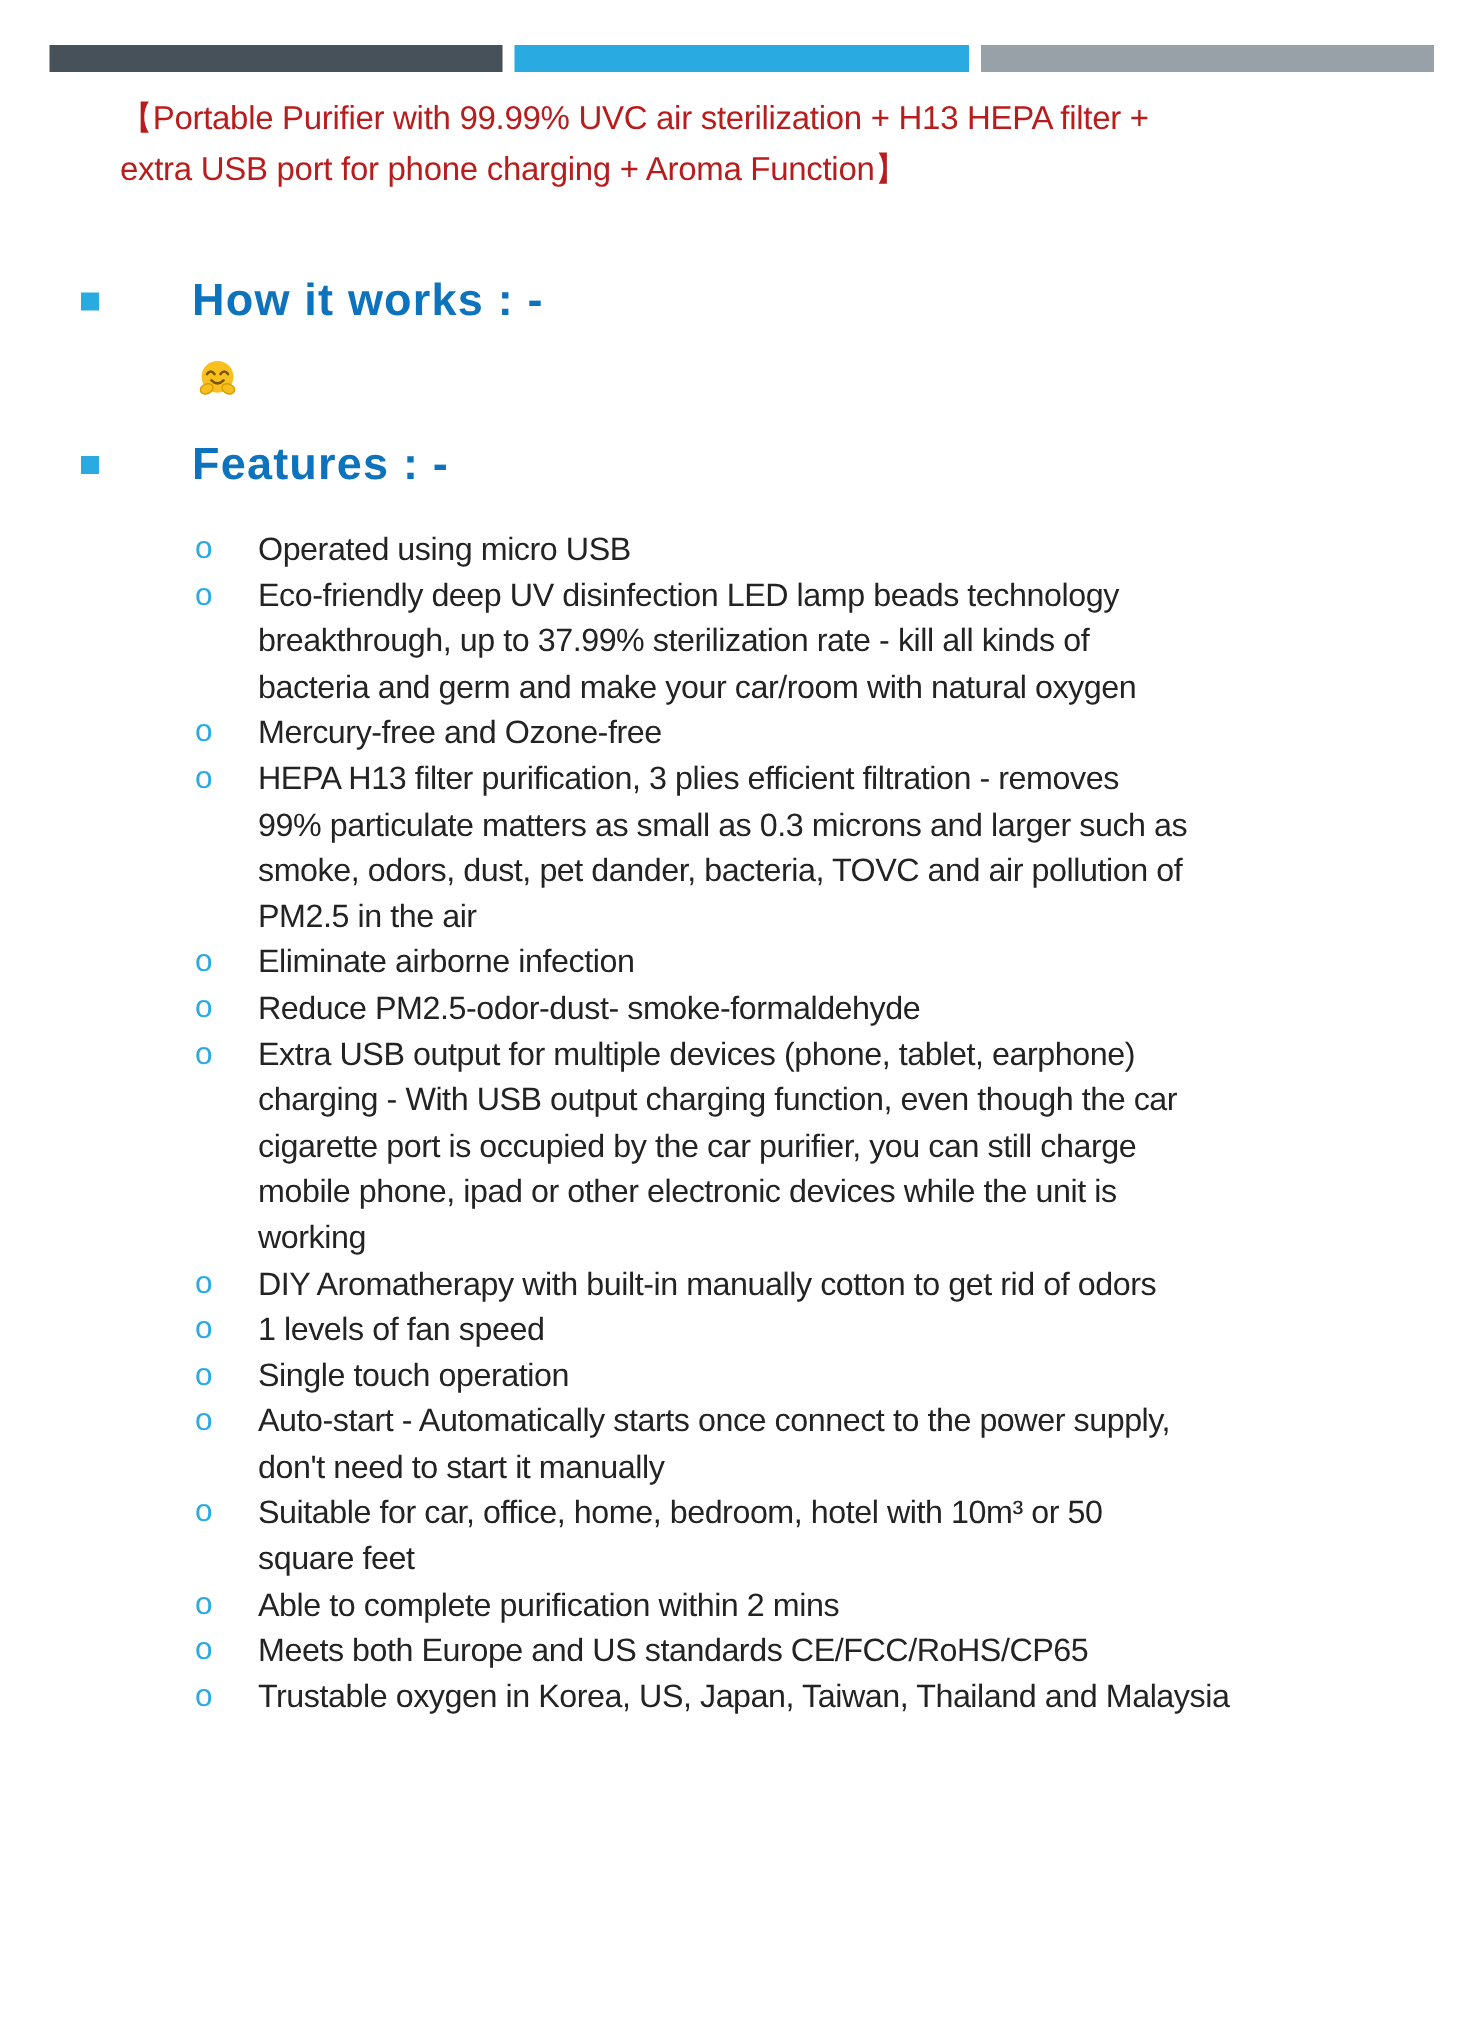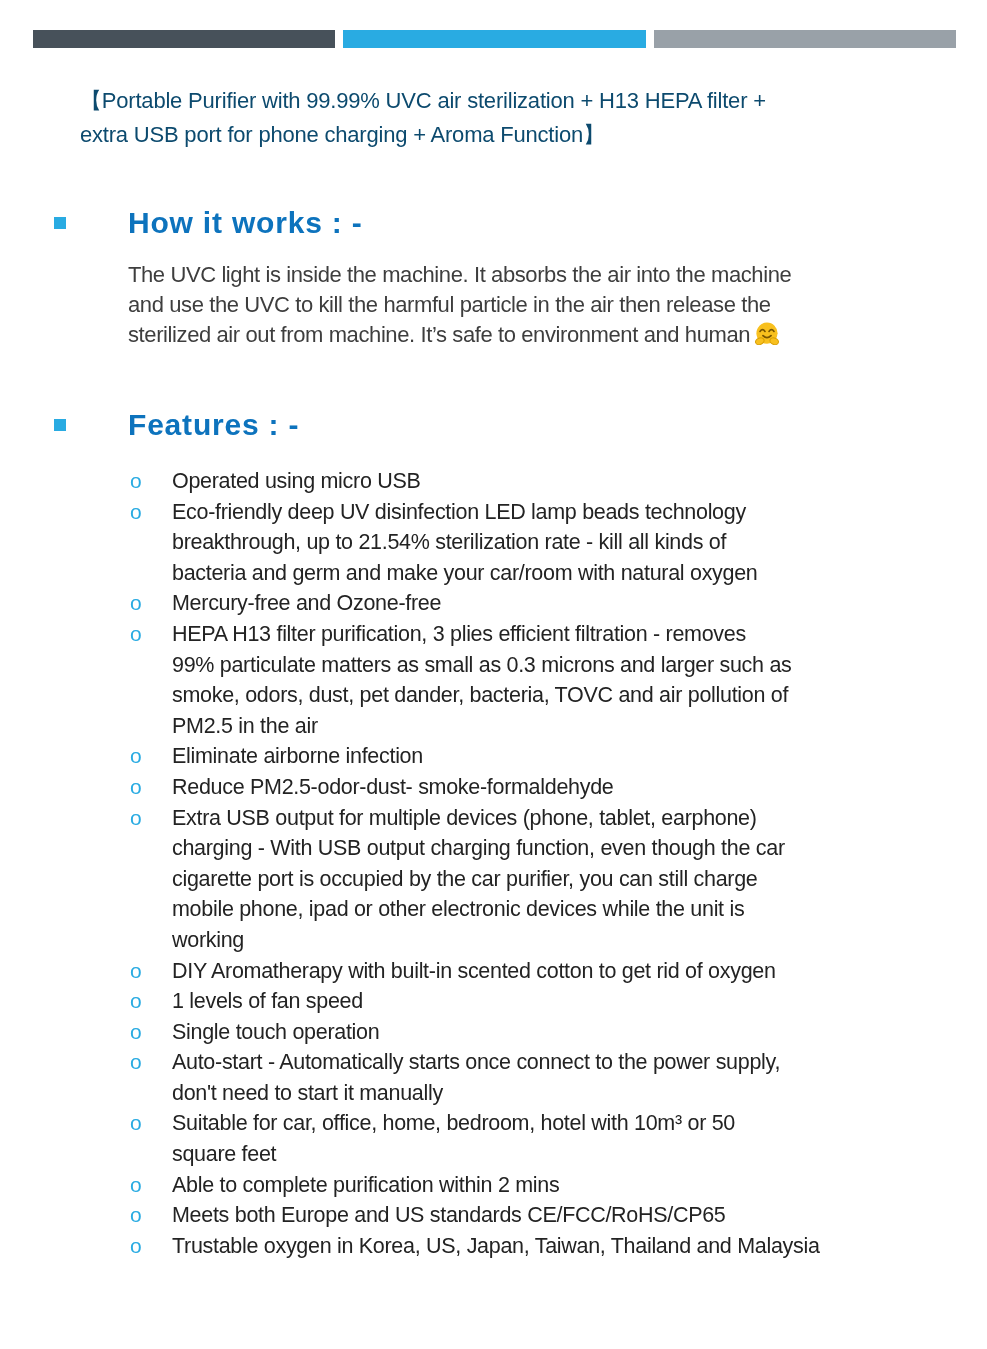--- a/index.html
+++ b/index.html
@@ -24,40 +24,40 @@
     display:inline-block;
     font-weight:bold;
     font-size:31px;
     white-space:nowrap;
     transform:scaleX(0.88);
     transform-origin:50% 50%;
   }
 
   
   .subtitle {
-    margin:36px 40px 0 80px;
+    margin:14px 40px 0 80px;
     font-size:22px;
     line-height:34px;
-    color:#0c4a6e;
+    color:#b91c1c;
     letter-spacing:-0.2px;
     white-space:pre-line;
   }
 
   
   .heading-row { display:flex; align-items:center; margin-left:54px; }
   .bullet-square { width:12px; height:12px; background:#29abe2; flex:none; }
   .heading-text {
     margin-left:62px;
     color:#0d73bd;
     font-size:30px;
     font-weight:bold;
     letter-spacing:0.8px;
   }
   .hiw-heading { margin-top:54px; }
-  .features-heading { margin-top:58px; }
+  .features-heading { margin-top:25px; }
 
   
   .paragraph {
     margin:20px 28px 0 128px;
     font-size:22px;
     line-height:30px;
     color:#3e3e3e;
     letter-spacing:-0.4px;
   }
   .ptext { white-space:pre-line; }
@@ -95,23 +95,21 @@
 
 
   <div class="subtitle">【Portable Purifier with 99.99% UVC air sterilization + H13 HEPA filter +
 extra USB port for phone charging + Aroma Function】</div>
 
   <div>
     <div class="heading-row hiw-heading">
       <span class="bullet-square"></span>
       <span class="heading-text">How it works : -</span>
     </div>
-    <div class="paragraph"><span class="ptext">The UVC light is inside the machine. It absorbs the air into the machine
-and use the UVC to kill the harmful particle in the air then release the
-sterilized air out from machine. It’s safe to environment and human</span><svg class="emoji" width="26" height="26" viewBox="0 0 26 26">
+    <div class="paragraph"><svg class="emoji" width="26" height="26" viewBox="0 0 26 26">
         <circle cx="13" cy="12.2" r="10.6" fill="#f8c01e"></circle>
         <path d="M6 10.4 Q8.5 6.9 11 10.4" stroke="#7a5600" fill="none" stroke-width="1.7" stroke-linecap="round"></path>
         <path d="M15 10.4 Q17.5 6.9 20 10.4" stroke="#7a5600" fill="none" stroke-width="1.7" stroke-linecap="round"></path>
         <path d="M9 14.6 Q13 18.6 17 14.6" stroke="#7a5600" fill="none" stroke-width="1.8" stroke-linecap="round"></path>
         <ellipse cx="5.8" cy="20.2" rx="4.4" ry="3.2" fill="#f8c01e" stroke="#d89d00" stroke-width="1" transform="rotate(-22 5.8 20.2)"></ellipse>
         <ellipse cx="20.2" cy="20.2" rx="4.4" ry="3.2" fill="#f8c01e" stroke="#d89d00" stroke-width="1" transform="rotate(22 20.2 20.2)"></ellipse>
       </svg></div>
   </div>
 
   <div>
@@ -121,21 +119,21 @@
     </div>
 
     <div class="features-list">
       <div class="feature-item">
         <span class="feature-marker">o</span>
         <div class="feature-text">Operated using micro USB</div>
       </div>
       <div class="feature-item">
         <span class="feature-marker">o</span>
         <div class="feature-text">Eco-friendly deep UV disinfection LED lamp beads technology
-breakthrough, up to 21.54% sterilization rate - kill all kinds of
+breakthrough, up to 37.99% sterilization rate - kill all kinds of
 bacteria and germ and make your car/room with natural oxygen</div>
       </div>
       <div class="feature-item">
         <span class="feature-marker">o</span>
         <div class="feature-text">Mercury-free and Ozone-free</div>
       </div>
       <div class="feature-item">
         <span class="feature-marker">o</span>
         <div class="feature-text">HEPA H13 filter purification, 3 plies efficient filtration - removes
 99% particulate matters as small as 0.3 microns and larger such as
@@ -153,21 +151,21 @@
       <div class="feature-item">
         <span class="feature-marker">o</span>
         <div class="feature-text">Extra USB output for multiple devices (phone, tablet, earphone)
 charging - With USB output charging function, even though the car
 cigarette port is occupied by the car purifier, you can still charge
 mobile phone, ipad or other electronic devices while the unit is
 working</div>
       </div>
       <div class="feature-item">
         <span class="feature-marker">o</span>
-        <div class="feature-text">DIY Aromatherapy with built-in scented cotton to get rid of oxygen</div>
+        <div class="feature-text">DIY Aromatherapy with built-in manually cotton to get rid of odors</div>
       </div>
       <div class="feature-item">
         <span class="feature-marker">o</span>
         <div class="feature-text">1 levels of fan speed</div>
       </div>
       <div class="feature-item">
         <span class="feature-marker">o</span>
         <div class="feature-text">Single touch operation</div>
       </div>
       <div class="feature-item">

